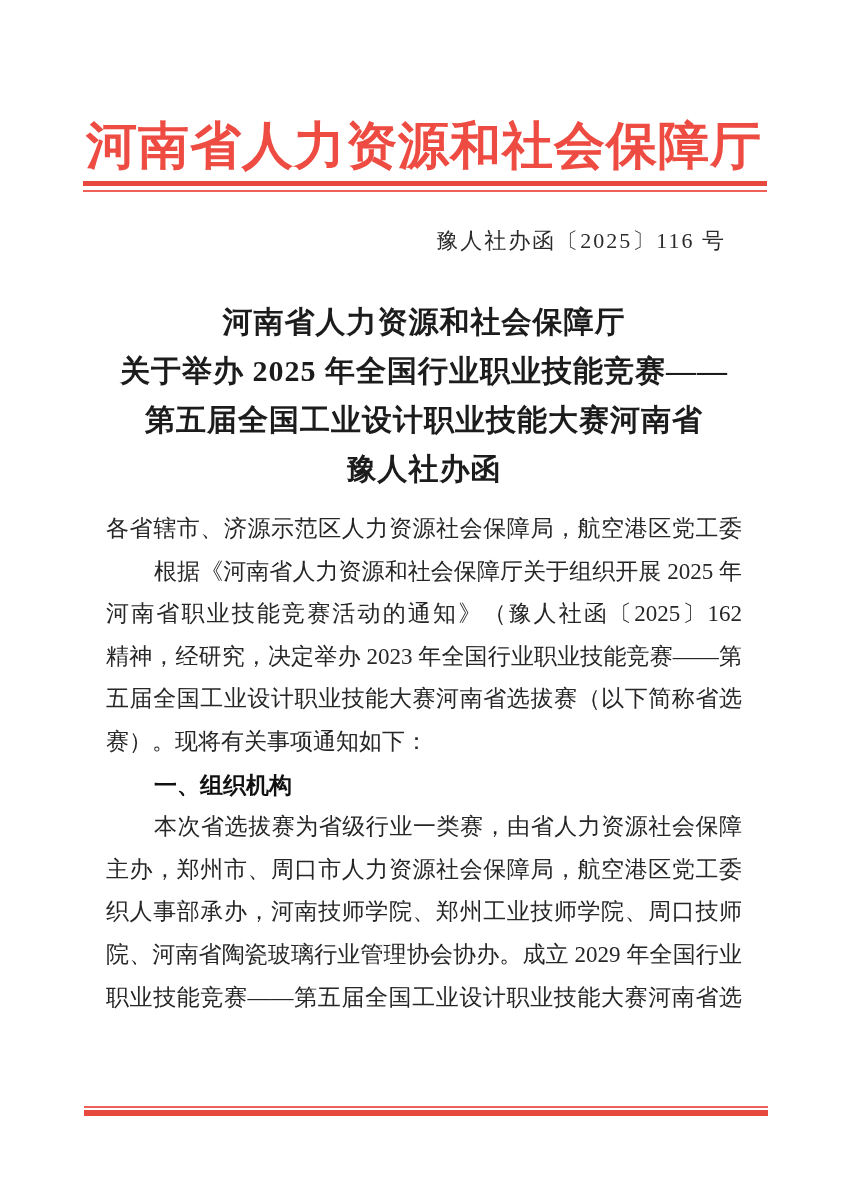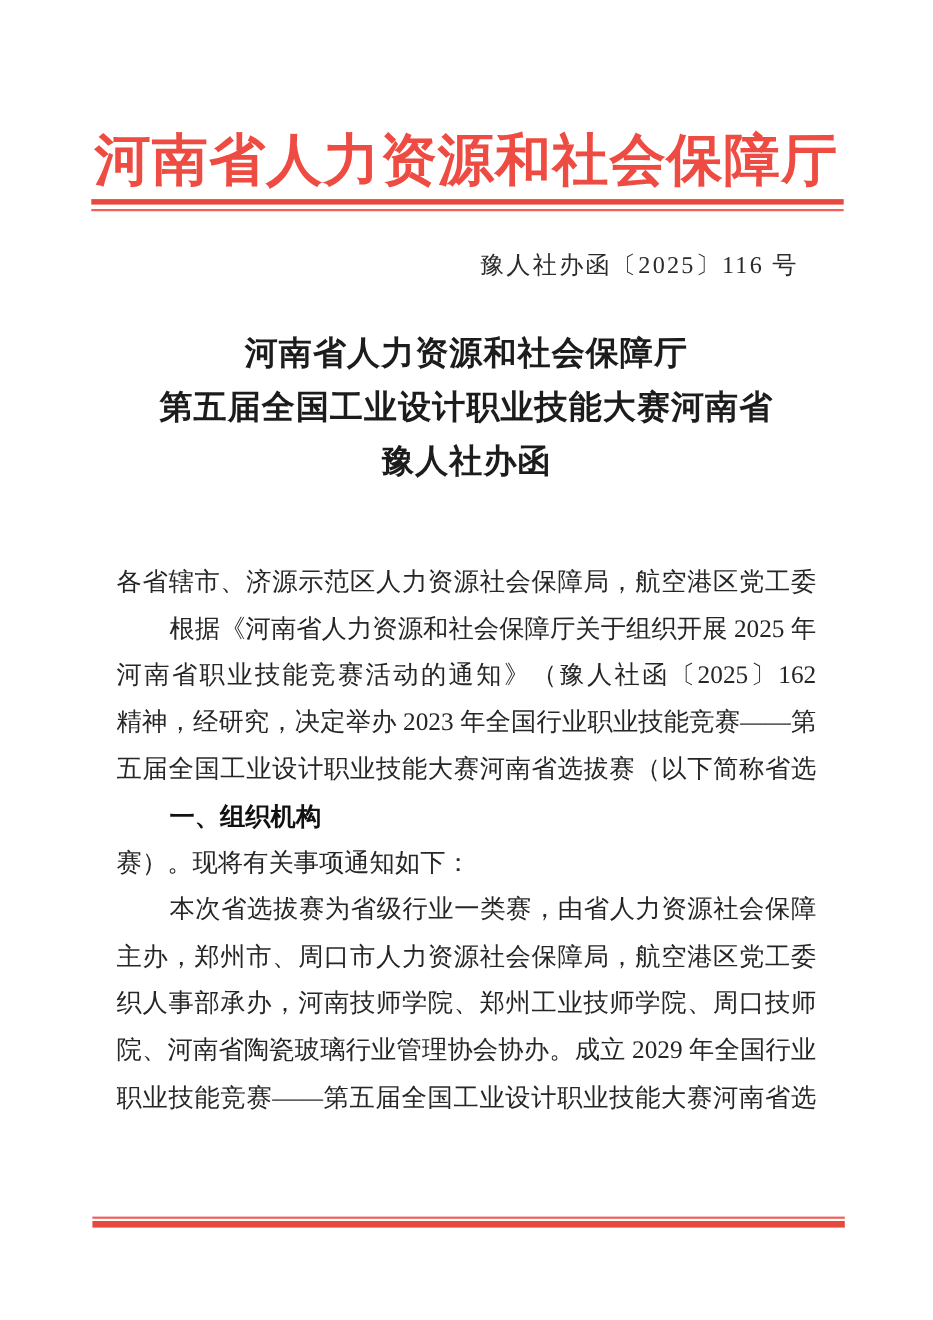--- a/index.html
+++ b/index.html
@@ -115,32 +115,33 @@
   <div class="rule-top">
     <div class="bar-thick"></div>
     <div class="bar-gap"></div>
     <div class="bar-thin"></div>
   </div>
 
   <div class="doc-number">豫人社办函〔2025〕116 号</div>
 
   <div class="doc-title">
     <div class="title-line">河南省人力资源和社会保障厅</div>
+    <div class="title-line">关于举办 2025 年全国行业职业技能竞赛——</div>
     <div class="title-line">第五届全国工业设计职业技能大赛河南省</div>
     <div class="title-line">豫人社办函</div>
   </div>
 
   <div class="doc-body">
       <div class="body-line fill">各省辖市、济源示范区人力资源社会保障局，航空港区党工委组</div>
       <div class="body-line indent fill">根据《河南省人力资源和社会保障厅关于组织开展 2025 年</div>
       <div class="body-line fill">河南省职业技能竞赛活动的通知》（豫人社函〔2025〕162 号）</div>
       <div class="body-line fill">精神，经研究，决定举办 2023 年全国行业职业技能竞赛——第</div>
       <div class="body-line fill">五届全国工业设计职业技能大赛河南省选拔赛（以下简称省选拔</div>
+      <div class="body-line">赛）。现将有关事项通知如下：</div>
       <div class="body-line indent heading">一、组织机构</div>
-      <div class="body-line">赛）。现将有关事项通知如下：</div>
       <div class="body-line indent fill">本次省选拔赛为省级行业一类赛，由省人力资源社会保障厅</div>
       <div class="body-line fill">主办，郑州市、周口市人力资源社会保障局，航空港区党工委组</div>
       <div class="body-line fill">织人事部承办，河南技师学院、郑州工业技师学院、周口技师学</div>
       <div class="body-line fill">院、河南省陶瓷玻璃行业管理协会协办。成立 2029 年全国行业</div>
       <div class="body-line fill">职业技能竞赛——第五届全国工业设计职业技能大赛河南省选拔</div>
     </div>
 
   <div class="rule-bottom">
     <div class="bar-thin"></div>
     <div class="bar-gap"></div>

